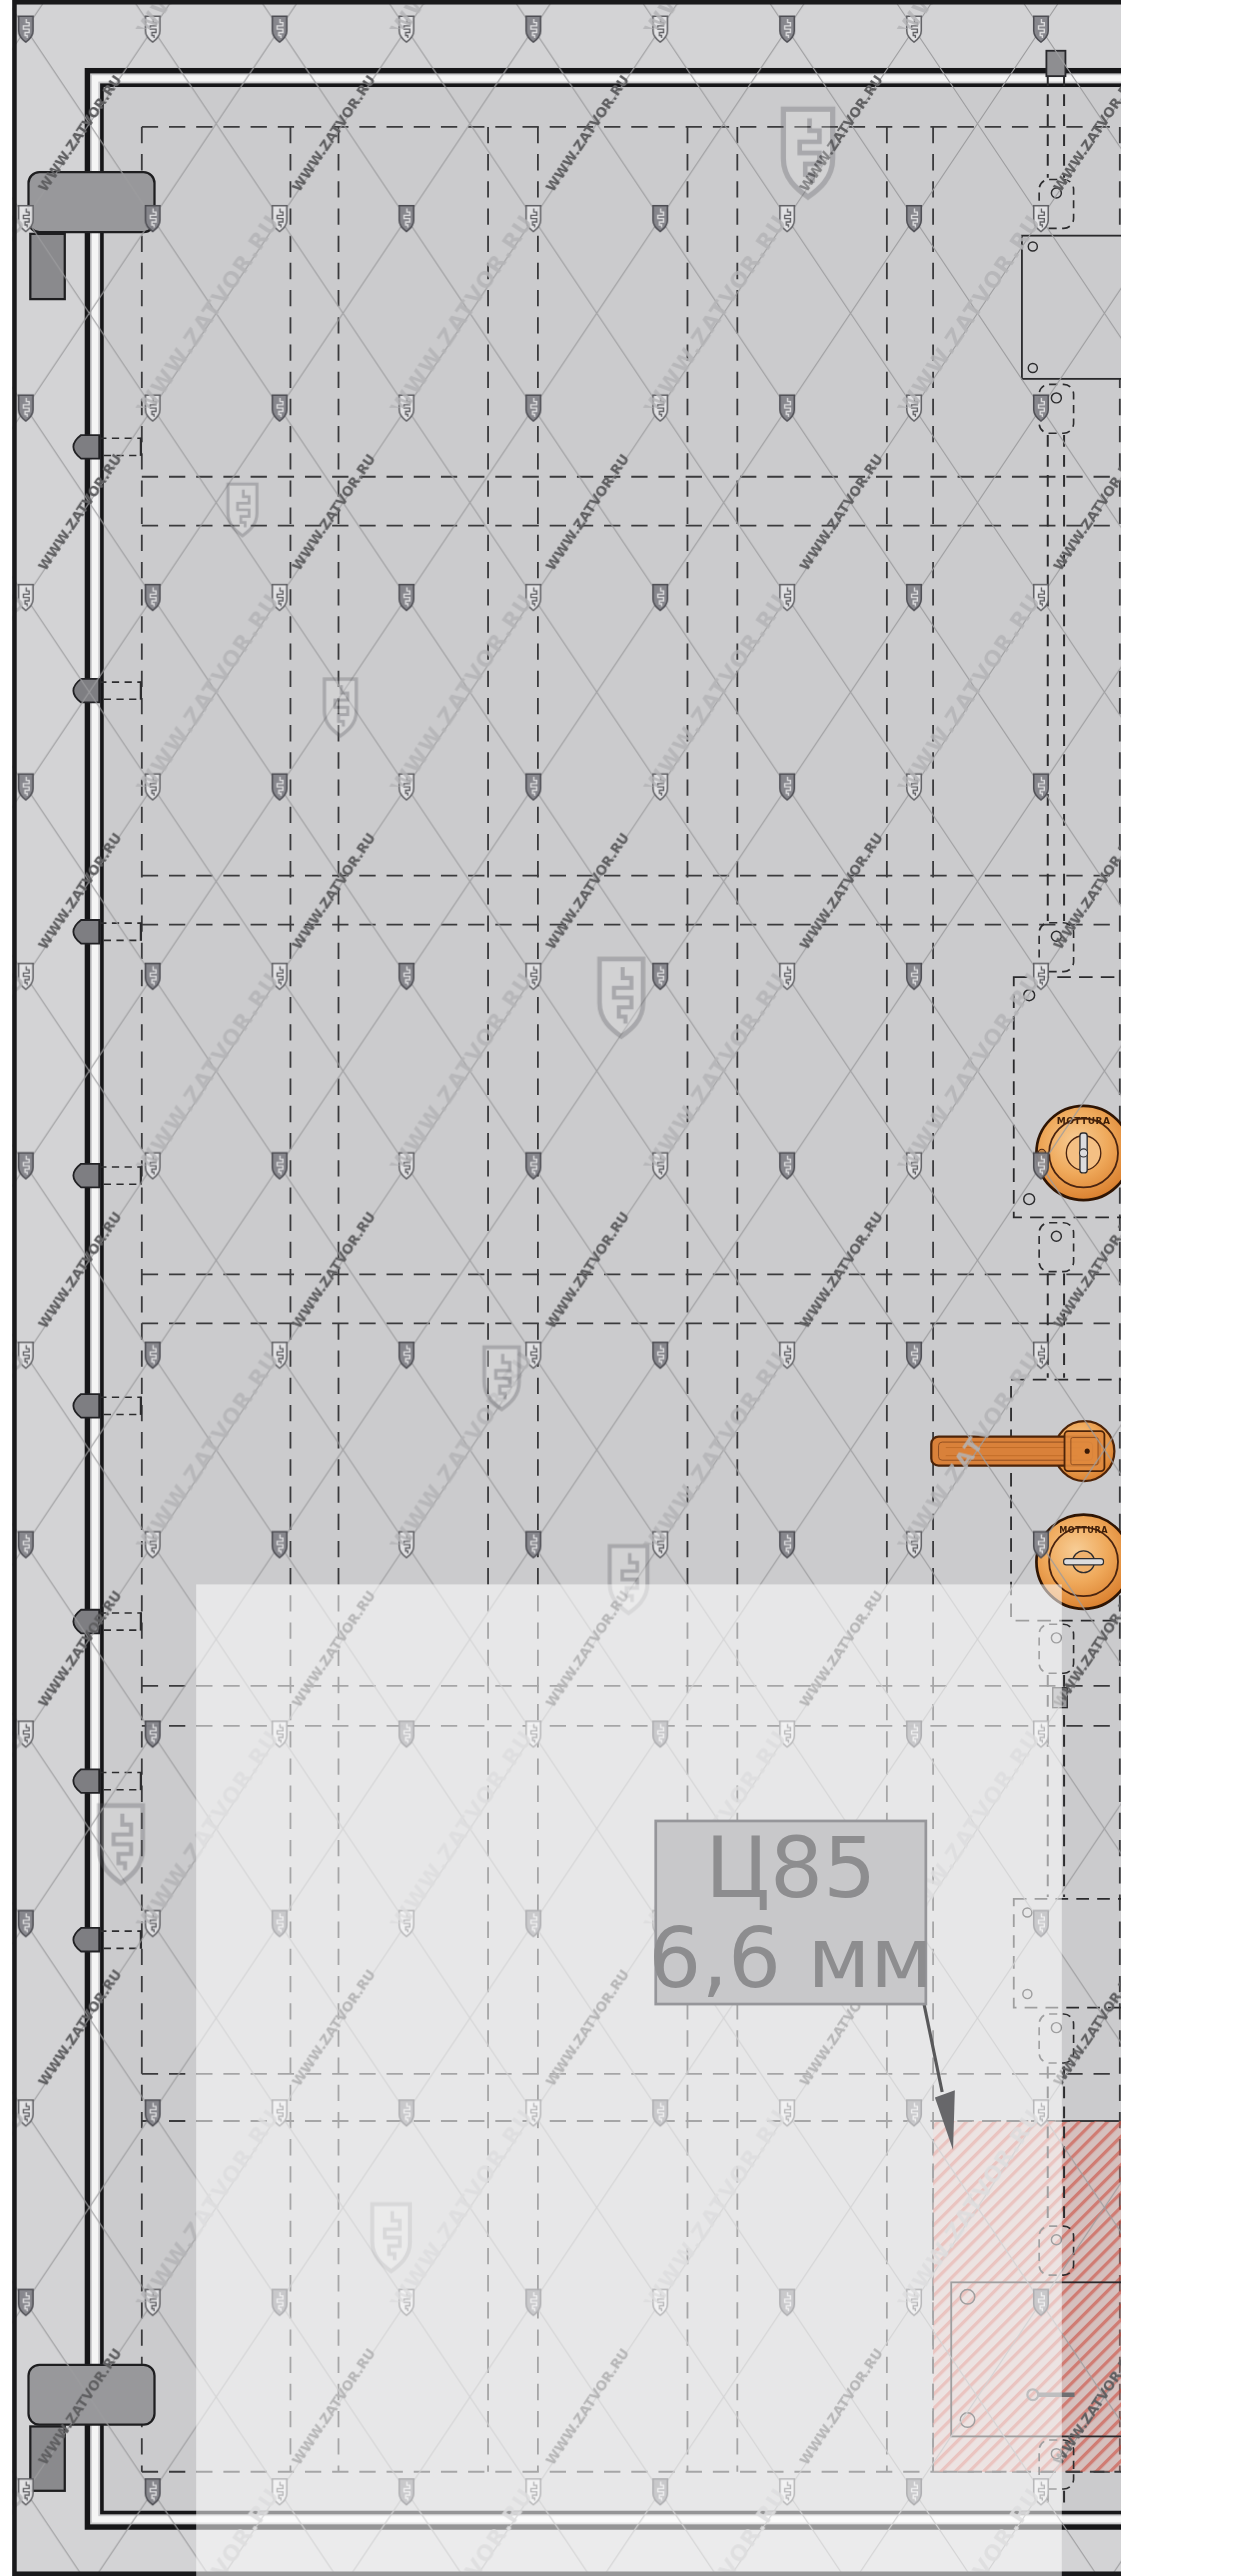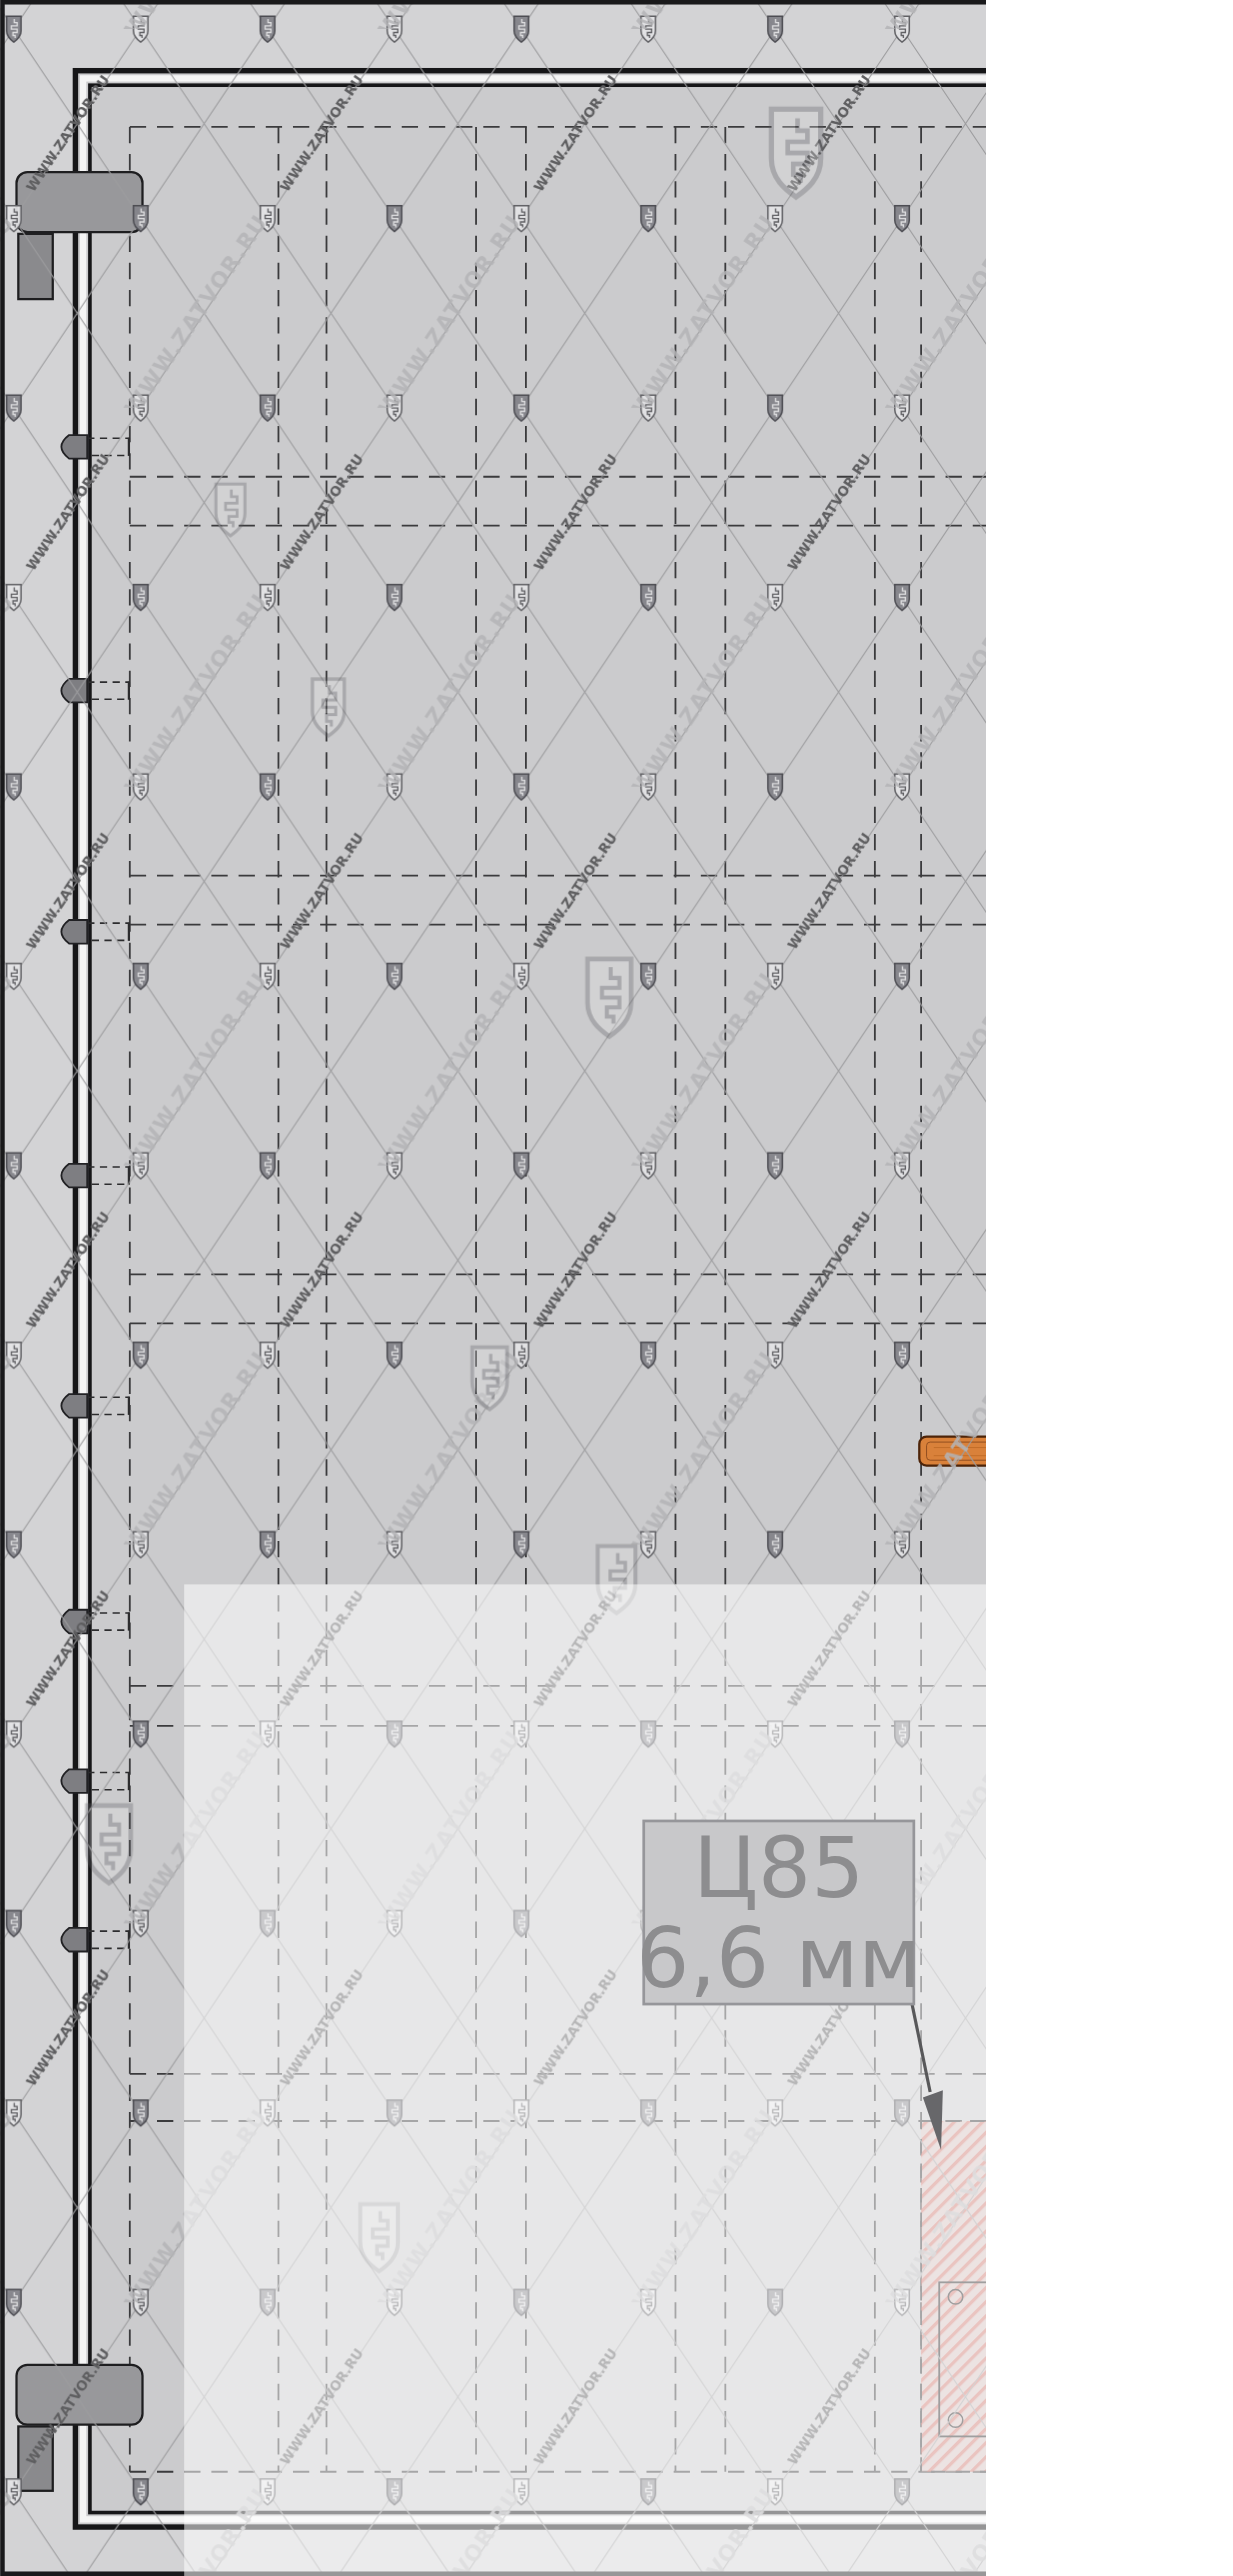--- a/index.html
+++ b/index.html
@@ -1,17 +1,17 @@
 <!DOCTYPE html>
 <html style="font-size:14.5px"><head>
 <meta charset="utf-8">
 <style>
   html,body{margin:0;padding:0;background:#ffffff;}
-  .page{position:relative;width:986px;height:2576px;overflow:hidden;
-        font-family:"DejaVu Sans","Liberation Sans",sans-serif;}
+  .page{position:relative;width:1109px;height:2576px;overflow:hidden;
+        font-family:"DejaVu Sans","Liberation Sans",sans-serif;margin-left:12px;}
   svg{display:block;}
   text{font-family:"DejaVu Sans","Liberation Sans",sans-serif;}
   .wm-text{font-weight:bold;}
   .callout-text{font-weight:normal;}
 </style>
 </head>
 <body>
 
 <div class="page">
 <svg width="1234" height="2576" viewBox="0 0 1361 2842">

